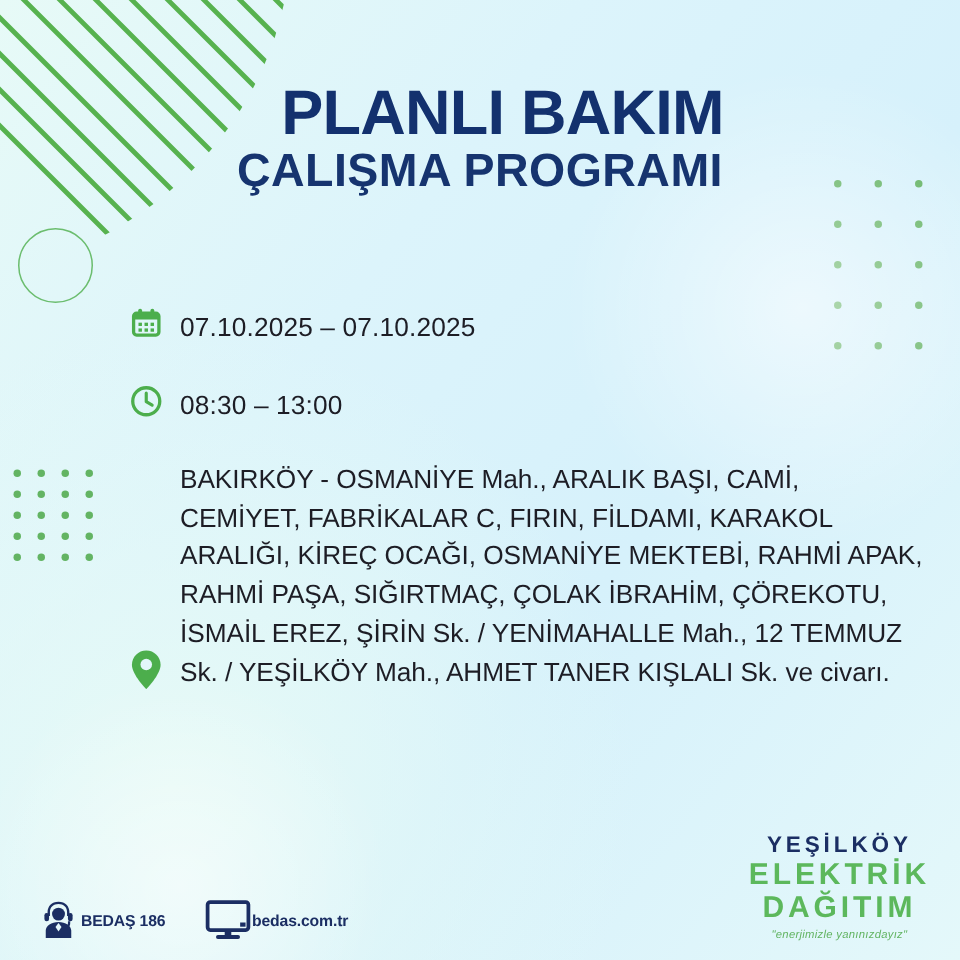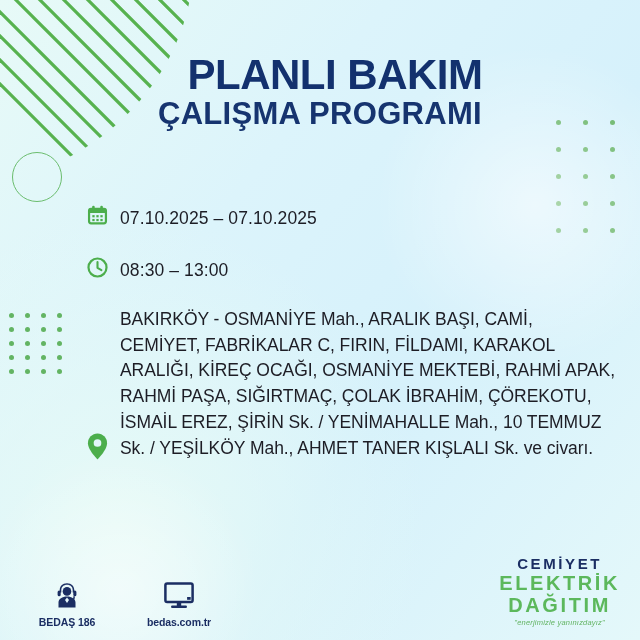--- a/index.html
+++ b/index.html
@@ -140,21 +140,21 @@
   }
   #footer-links {
     position: absolute;
     left: 24px; bottom: 12px;
     display: flex;
     align-items: flex-end;
     gap: 26px;
   }
   .flink {
     display: flex;
-    flex-direction: column;
+    flex-direction: row;
     align-items: center;
     width: 86px;
   }
   .flink .fico {
     height: 34px;
     display: flex;
     align-items: flex-end;
     justify-content: center;
   }
   .flink .flabel {
@@ -304,21 +304,21 @@
     </div>
 
 
     <div class="row" id="row-address">
       <span class="ico">
         <svg width="23" height="27" viewBox="0 0 20 26" aria-hidden="true">
           <path d="M10 0.6 C4.9 0.6 0.8 4.7 0.8 9.8 C0.8 16.3 10 25.4 10 25.4 C10 25.4 19.2 16.3 19.2 9.8 C19.2 4.7 15.1 0.6 10 0.6 Z" fill="#4cae4c"></path>
           <circle cx="10" cy="9.6" r="3.7" fill="#e2f6fa"></circle>
         </svg>
       </span>
-      <span class="txt">BAKIRKÖY - OSMANİYE Mah., ARALIK BAŞI, CAMİ, CEMİYET, FABRİKALAR C, FIRIN, FİLDAMI, KARAKOL ARALIĞI, KİREÇ OCAĞI, OSMANİYE MEKTEBİ, RAHMİ APAK, RAHMİ PAŞA, SIĞIRTMAÇ, ÇOLAK İBRAHİM, ÇÖREKOTU, İSMAİL EREZ, ŞİRİN Sk. / YENİMAHALLE Mah., 10 TEMMUZ Sk. / YEŞİLKÖY Mah., AHMET TANER KIŞLALI Sk. ve civarı.</span>
+      <span class="txt">BAKIRKÖY - OSMANİYE Mah., ARALIK BAŞI, CAMİ, CEMİYET, FABRİKALAR C, FIRIN, FİLDAMI, KARAKOL ARALIĞI, KİREÇ OCAĞI, OSMANİYE MEKTEBİ, RAHMİ APAK, RAHMİ PAŞA, SIĞIRTMAÇ, ÇOLAK İBRAHİM, ÇÖREKOTU, İSMAİL EREZ, ŞİRİN Sk. / YENİMAHALLE Mah., 12 TEMMUZ Sk. / YEŞİLKÖY Mah., AHMET TANER KIŞLALI Sk. ve civarı.</span>
     </div>
 
   </div>
 
   <div id="footer">
 
     <div id="footer-links">
 
       <div class="flink">
         <span class="fico">
@@ -344,21 +344,21 @@
             <rect x="8.0" y="24.4" width="16.0" height="2.6" rx="1.3" fill="#1b2e63"></rect>
           </svg>
         </span>
         <span class="flabel">bedas.com.tr</span>
       </div>
 
 
     </div>
 
     <div id="brand-logo">
-      <div id="brand-line1">CEMİYET</div>
+      <div id="brand-line1">YEŞİLKÖY</div>
       <div id="brand-line2">ELEKTRİK</div>
       <div id="brand-line3">DAĞITIM</div>
       <div id="brand-tagline">"enerjimizle yanınızdayız"</div>
     </div>
 
   </div>
 
 </div>
 
 </body></html>

